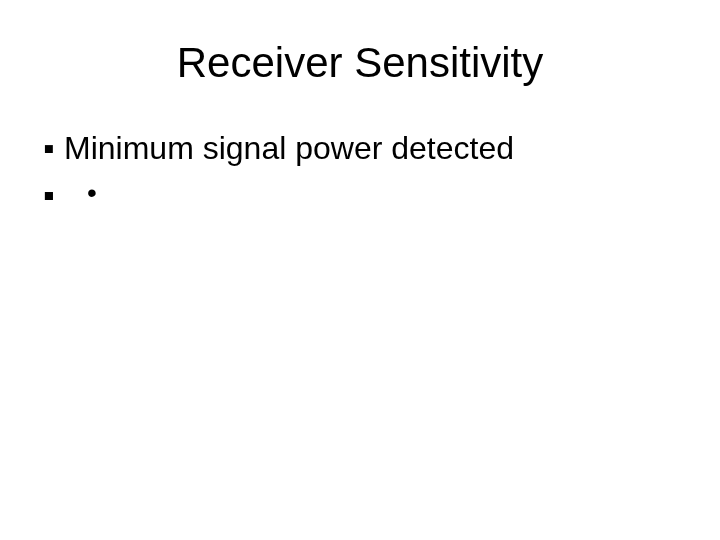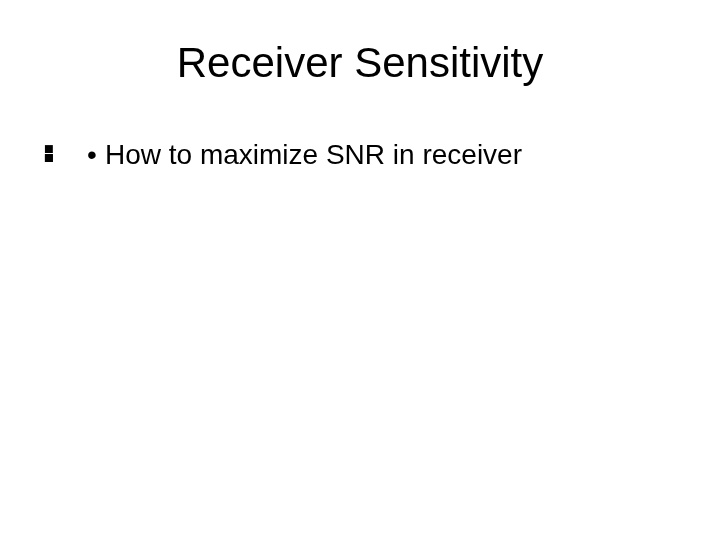--- a/index.html
+++ b/index.html
@@ -68,29 +68,29 @@
 </head>
 <body>
 
 <div class="slide">
   <h1 class="title">Receiver Sensitivity</h1>
 
   <div class="body">
 
     <p class="bullet-l1">
       <span class="glyph-l1">▪</span>
+      <span>Minimum signal power detected</span>
     </p>
 
     <p class="bullet-l1">
       <span class="glyph-l1">▪</span>
     </p>
 
     <p class="bullet-l1">
       <span class="glyph-l1">▪</span>
     </p>
 
     <p class="bullet-l2">
       <span class="glyph-l2">•</span>
-      <span>How to maximize SNR in receiver</span>
     </p>
 
   </div>
 </div>
 
 </body></html>

